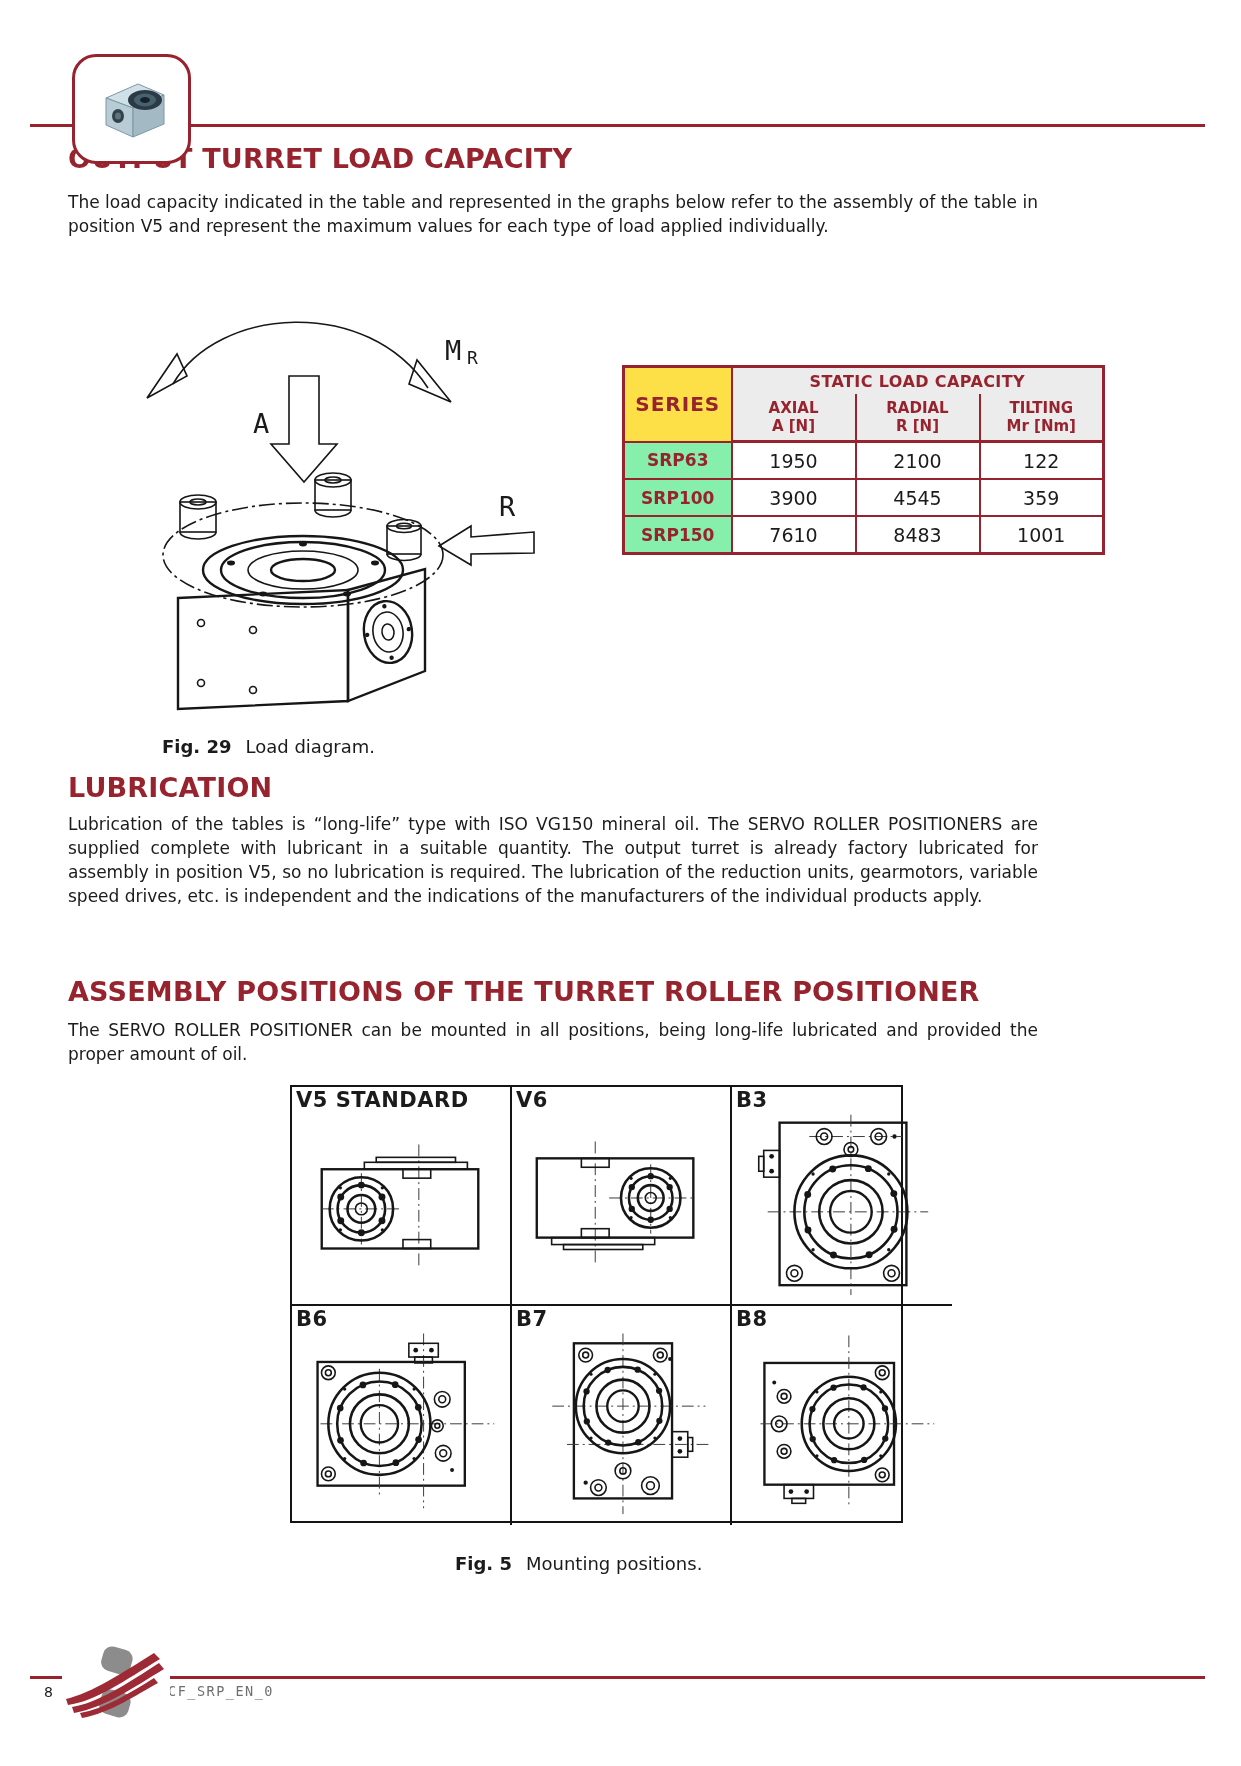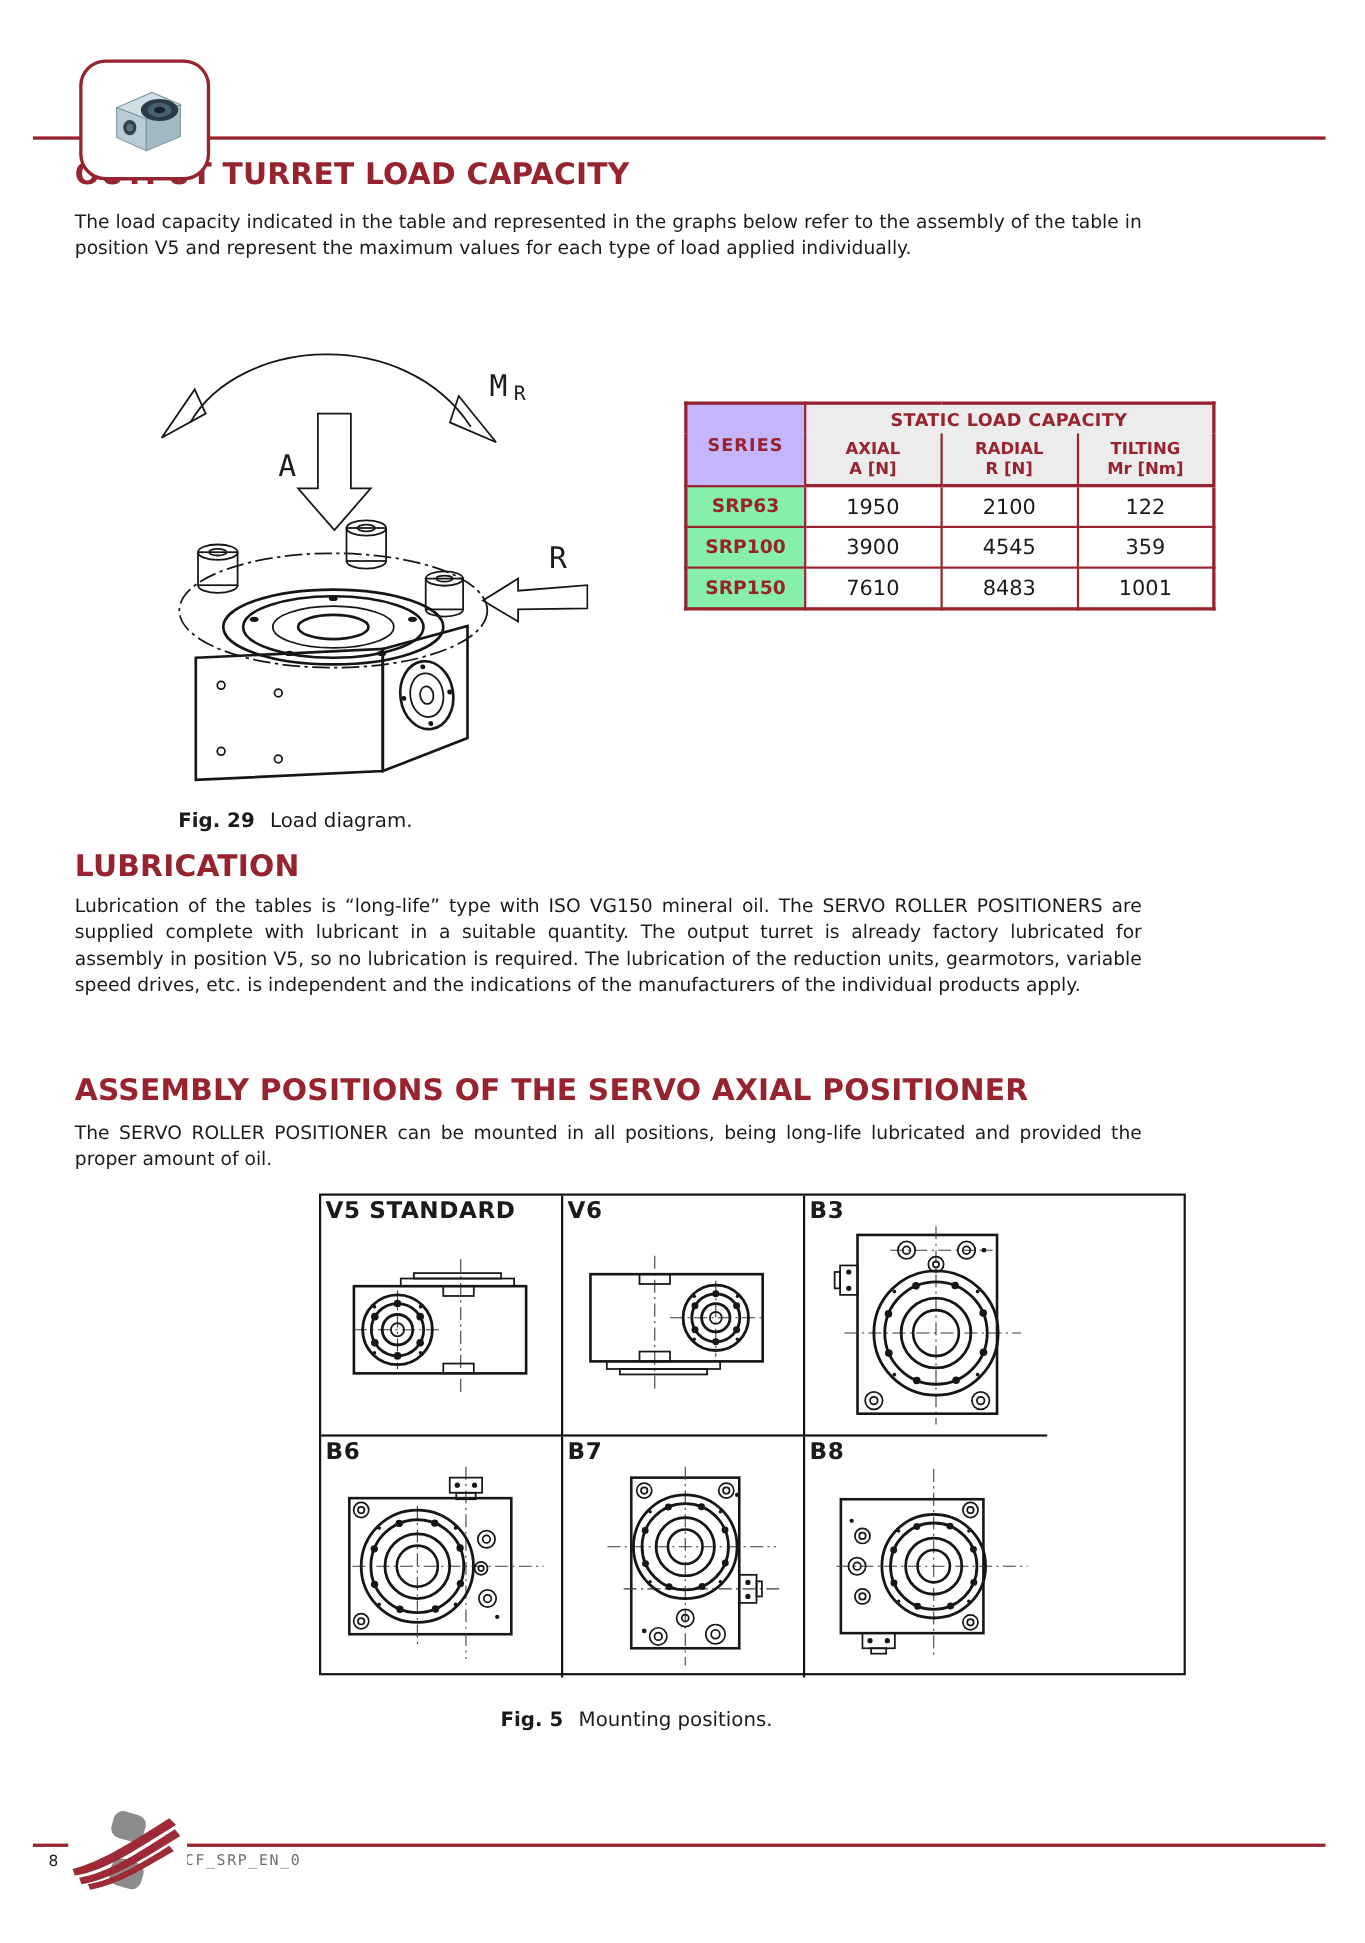--- a/index.html
+++ b/index.html
@@ -26,26 +26,26 @@
   .cap-label{font-weight:bold;margin-right:14px;}
   .fig29-cap{left:118px;top:736px;margin-left:44px;}
   .tab4-cap{left:622px;top:551px;width:473px;text-align:right;}
   .fig5-cap{left:455px;top:1553px;}
   
   .load-table-wrap{left:622px;top:365px;}
   table.load{border-collapse:collapse;table-layout:fixed;width:480px;background:#fff;}
   table.load td{border:2px solid #97232E;text-align:center;vertical-align:middle;padding:0;}
   table.load{border:3px solid #97232E;}
   td.group-h{background:#ececec;color:#97232E;font-weight:bold;font-size:16px;height:26px;border-bottom:none!important;letter-spacing:.4px;}
-  td.series-h{background:#c4b5fd;color:#97232E;font-weight:bold;font-size:16px;letter-spacing:1px;}
+  td.series-h{background:#fde047;color:#97232E;font-weight:bold;font-size:20px;letter-spacing:1px;}
   tr.colhead td{background:#ececec;color:#97232E;font-weight:bold;font-size:15px;height:46px;border-top:none!important;border-bottom:3px solid #97232E;line-height:18px;}
   tr.datarow td{font-size:19px;height:35px;}
   tr.datarow td.series{background:#86efac;color:#97232E;font-weight:bold;font-size:17px;}
   
-  .mount-grid{left:290px;top:1085px;width:788px;height:438px;display:grid;
+  .mount-grid{left:290px;top:1085px;width:613px;height:438px;display:grid;
               grid-template-columns:220px 220px 220px;grid-template-rows:219px 219px;
               border:2px solid #141414;box-sizing:border-box;}
   .mount-cell{position:relative;border-right:2px solid #141414;border-bottom:2px solid #141414;box-sizing:border-box;}
   .mount-cell:nth-child(3n){border-right:none;}
   .mount-cell:nth-child(n+4){border-bottom:none;}
   .cell-label{position:absolute;top:1px;left:4px;font-size:21px;font-weight:bold;letter-spacing:.5px;z-index:2;}
   .mount-cell svg{position:absolute;left:0;top:0;}
   
   .ln{stroke:#161616;stroke-width:1.6;fill:none;}
   .ln2{stroke:#161616;stroke-width:2.4;fill:none;}
@@ -196,21 +196,21 @@
         <td>8483</td>
         <td>1001</td>
       </tr>
     </tbody>
       </table>
   </div>
 
   <div class="abs h1 h-lub">LUBRICATION</div>
   <div class="abs para p-lub">Lubrication of the tables is “long-life” type with ISO VG150 mineral oil. The SERVO ROLLER POSITIONERS are supplied complete with lubricant in a suitable quantity. The output turret is already factory lubricated for assembly in position V5, so no lubrication is required. The lubrication of the reduction units, gearmotors, variable speed drives, etc. is independent and the indications of the manufacturers of the individual products apply.</div>
 
-  <div class="abs h1 h-asm">ASSEMBLY POSITIONS OF THE SERVO AXIAL POSITIONER</div>
+  <div class="abs h1 h-asm">ASSEMBLY POSITIONS OF THE TURRET ROLLER POSITIONER</div>
   <div class="abs para p-asm">The SERVO ROLLER POSITIONER can be mounted in all positions, being long-life lubricated and provided the proper amount of oil.</div>
 
   <div class="abs mount-grid">
 
     <div class="mount-cell">
       <div class="cell-label">V5 STANDARD</div>
       <svg width="218" height="217" viewBox="0 0 220 219">
         <line class="cl" x1="128" y1="58" x2="128" y2="182"></line>
         <rect class="ln" x="73" y="76" width="104" height="7"></rect>
         <rect class="ln" x="85" y="71" width="80" height="5"></rect>

